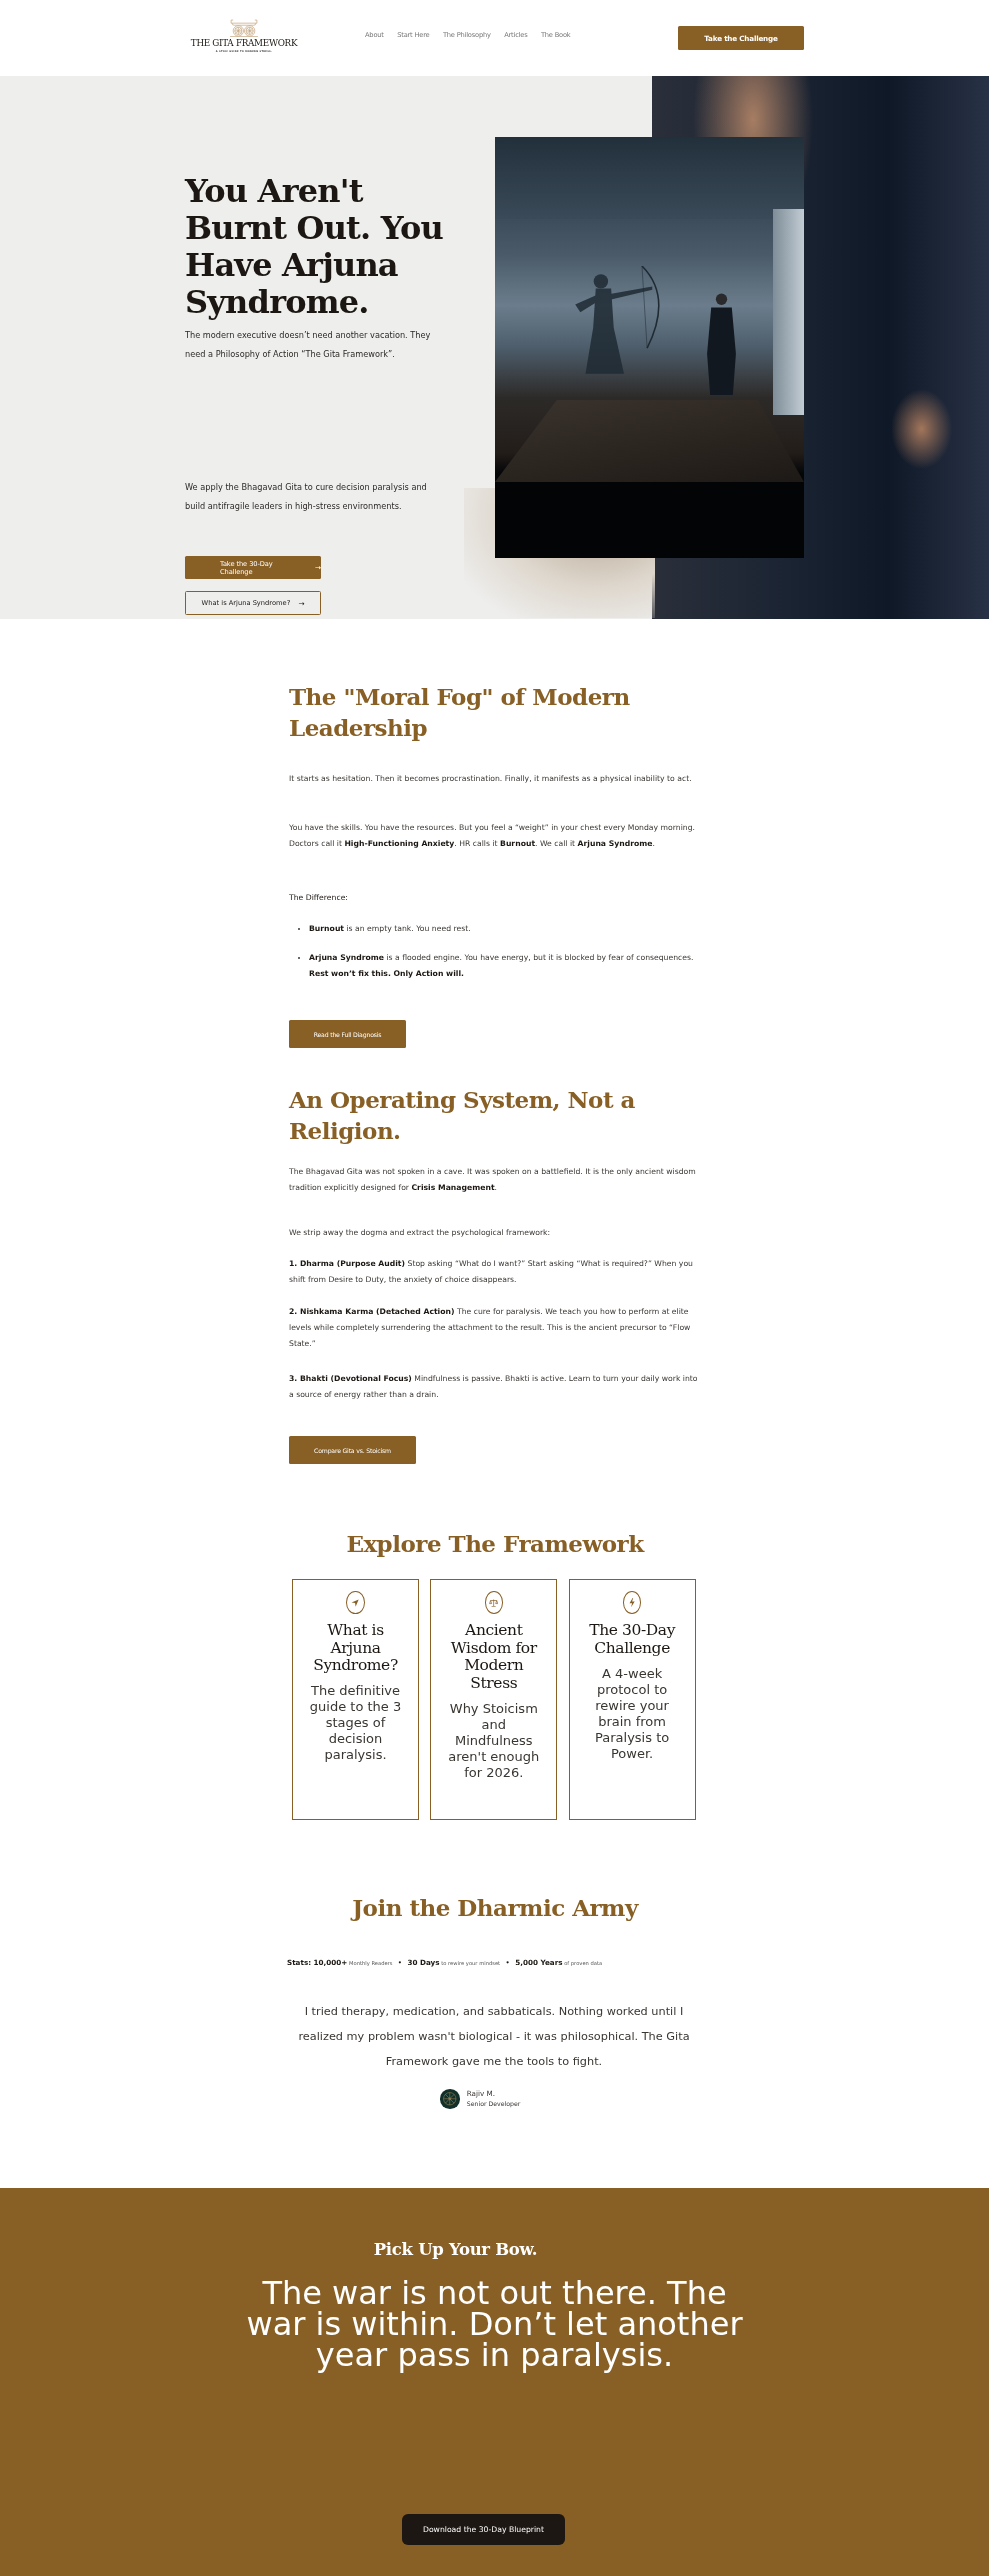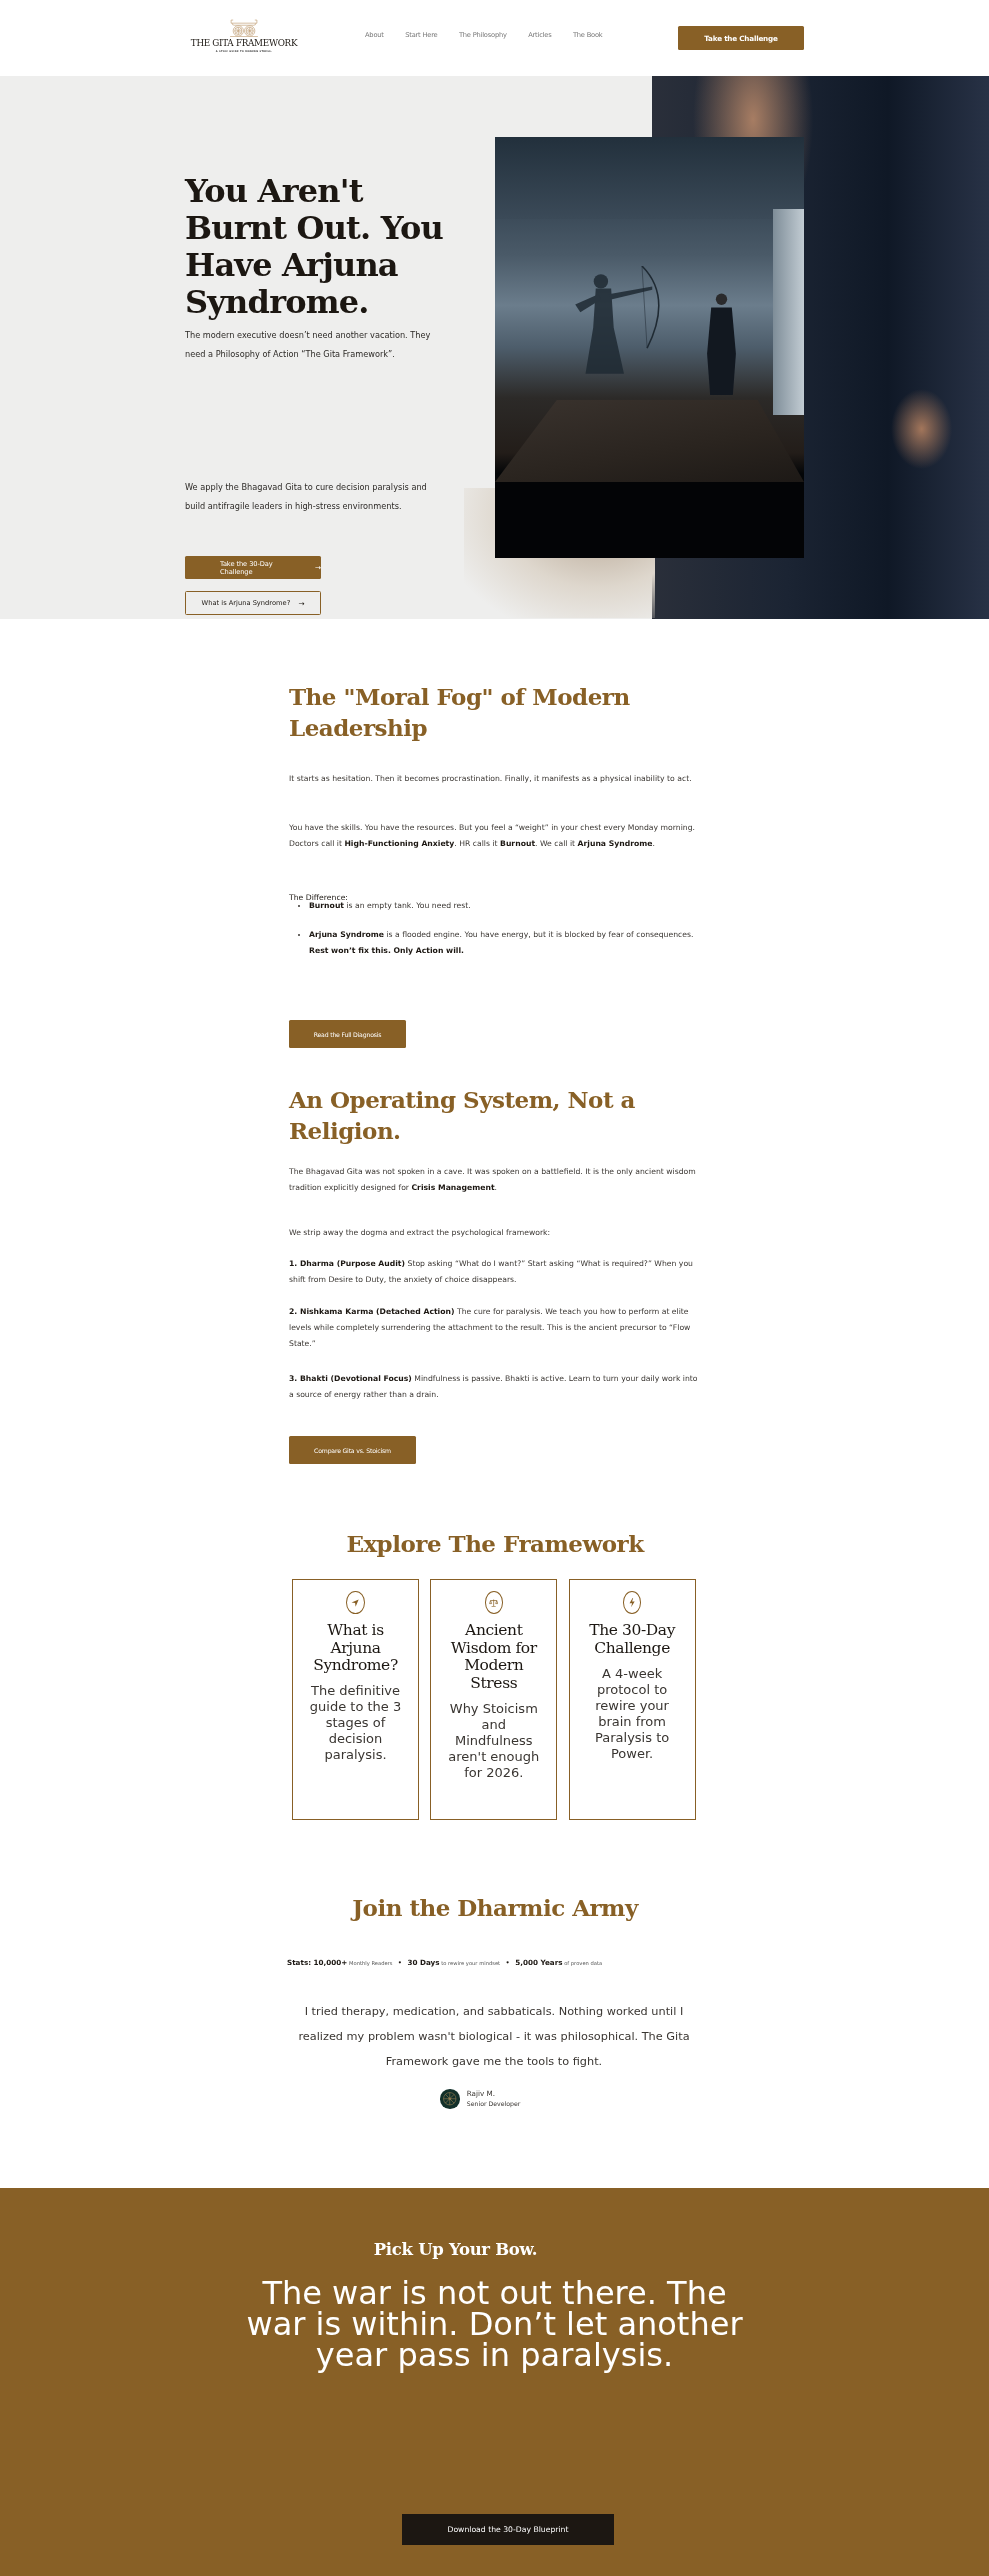--- a/index.html
+++ b/index.html
@@ -6,21 +6,21 @@
   html, body { width: 989px; background: #ffffff; }
   body { font-family: "DejaVu Sans", sans-serif; color: #1c1712; }
   .page { position: relative; width: 989px; height: 3092px; overflow: hidden; }
 
   
   .header { position: absolute; top: 0; left: 0; width: 989px; height: 76px; background: #fff; }
   .logo { position: absolute; left: 185px; top: 17.5px; width: 118px; text-align: center; }
   .logo svg { display: block; margin: 0 auto; }
   .logo-title { font-family: "DejaVu Serif", serif; font-size: 8.8px; letter-spacing: -0.3px; color: #1c1712; white-space: nowrap; margin-top: 1px; }
   .logo-tag { font-size: 2.3px; font-weight: bold; letter-spacing: 0.3px; color: #333; margin-top: 2.1px; }
-  .nav { position: absolute; left: 365px; top: 31px; display: flex; gap: 8px; }
+  .nav { position: absolute; left: 365px; top: 31px; display: flex; gap: 0; }
   .nav a { font-size: 6.7px; color: #777; text-decoration: none; margin-right: 13.4px; letter-spacing: -0.2px; }
   .btn-header { position: absolute; left: 678px; top: 26px; width: 126px; height: 24px; background: #886026; color: #fff; border-radius: 1.5px; font-size: 7.2px; font-weight: bold; display: flex; align-items: center; justify-content: center; letter-spacing: -0.2px; }
 
   
   .hero { position: absolute; top: 76px; left: 0; width: 989px; height: 543px; background: #eeeeed; }
   .hero-shade { position: absolute; left: 464px; top: 412px; width: 191px; height: 130px; background: radial-gradient(ellipse at 70% 20%, #b3a28f 0%, #ded7cd 50%, rgba(238,238,237,0) 85%); }
   .hero-texture { position: absolute; left: 652px; top: 0; width: 337px; height: 543px;
      background:
        radial-gradient(ellipse at 30% 8%, #a77d63 0%, rgba(167,125,99,0) 18%),
        radial-gradient(ellipse at 25% 35%, #b07f62 0%, rgba(176,127,98,0) 16%),
@@ -70,21 +70,21 @@
   .quote { position: absolute; left: 283px; top: 1999px; width: 422px; text-align: center; font-size: 11.3px; line-height: 25px; color: #3a3632; }
   .author { position: absolute; left: 440px; top: 2089px; display: flex; align-items: center; gap: 7.2px; }
   .avatar { width: 19.6px; height: 19.6px; border-radius: 50%; background: #12302a; display: flex; align-items: center; justify-content: center; }
   .author-name { font-size: 7.2px; color: #3a3632; line-height: 9.8px; }
   .author-role { font-size: 6.2px; color: #3a3632; line-height: 9.3px; }
 
   
   .cta { position: absolute; top: 2188px; left: 0; width: 989px; height: 455px; background: #886026; }
   .cta-title { position: absolute; top: 52px; left: 0; width: 911px; text-align: center; font-family: "DejaVu Serif", serif; font-size: 16.5px; color: #fff; letter-spacing: -0.3px; }
   .cta-big { position: absolute; top: 90px; left: 237px; width: 515px; text-align: center; font-size: 32px; line-height: 31px; color: #fff; }
-  .btn-cta { position: absolute; left: 402px; top: 326px; width: 212px; height: 31px; background: #1c1712; color: #fff; border-radius: 0; font-size: 7.7px; display: flex; align-items: center; justify-content: center; }
+  .btn-cta { position: absolute; left: 402px; top: 326px; width: 163px; height: 31px; background: #1c1712; color: #fff; border-radius: 6px; font-size: 7.7px; display: flex; align-items: center; justify-content: center; }
 </style>
 </head>
 <body>
 
 <div class="page">
 
   <header class="header">
     <div class="logo">
       <svg width="32" height="19.6" viewBox="0 0 62 38">
         <g fill="none" stroke="#c5a57e" stroke-width="1.4">
@@ -144,21 +144,21 @@
       <path d="M10 30 L50 30 L58 120 L52 200 L8 200 L2 120 Z" fill="#121820"></path>
     </svg>
     <div class="photo-table"></div>
     <div class="photo-base"></div>
   </div>
 
   <h2 class="sec-title" style="left:289px;top:681px;width:392px;">The "Moral Fog" of Modern Leadership</h2>
   <p class="body-p" style="left:289px;top:771px;">It starts as hesitation. Then it becomes procrastination. Finally, it manifests as a physical inability to act.</p>
   <p class="body-p" style="left:289px;top:820px;"><span>You have the skills. You have the resources. But you feel a “weight” in your chest every Monday morning. Doctors call it </span><b>High-Functioning Anxiety</b><span>. HR calls it </span><b>Burnout</b><span>. We call it </span><b>Arjuna Syndrome</b><span>.</span></p>
   <p class="body-p" style="left:289px;top:890px;color:#1c1712;">The Difference:</p>
-  <ul class="diff" style="top:898px;">
+  <ul class="diff" style="top:921px;">
     <li><b>Burnout</b><span> is an empty tank. You need rest.</span></li>
     <li><b>Arjuna Syndrome</b><span> is a flooded engine. You have energy, but it is blocked by fear of consequences. </span><b>Rest won’t fix this. Only Action will.</b></li>
   </ul>
   <div class="btn-sec" style="left:289px;top:1020px;width:117px;">Read the Full Diagnosis</div>
 
   <h2 class="sec-title" style="left:289px;top:1084px;width:392px;">An Operating System, Not a Religion.</h2>
   <p class="body-p" style="left:289px;top:1164px;"><span>The Bhagavad Gita was not spoken in a cave. It was spoken on a battlefield. It is the only ancient wisdom tradition explicitly designed for </span><b>Crisis Management</b><span>.</span></p>
   <p class="body-p" style="left:289px;top:1225px;">We strip away the dogma and extract the psychological framework:</p>
   <p class="body-p" style="left:289px;top:1256px;"><b>1. Dharma (Purpose Audit)</b><span> Stop asking “What do I want?” Start asking “What is required?” When you shift from Desire to Duty, the anxiety of choice disappears.</span></p>
   <p class="body-p" style="left:289px;top:1304px;"><b>2. Nishkama Karma (Detached Action)</b><span> The cure for paralysis. We teach you how to perform at elite levels while completely surrendering the attachment to the result. This is the ancient precursor to “Flow State.”</span></p>

